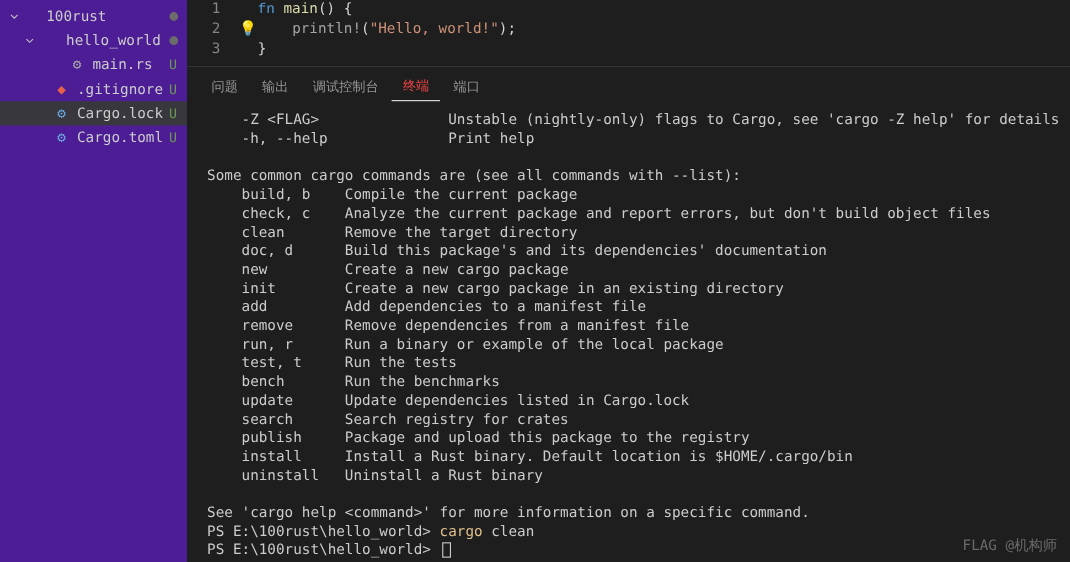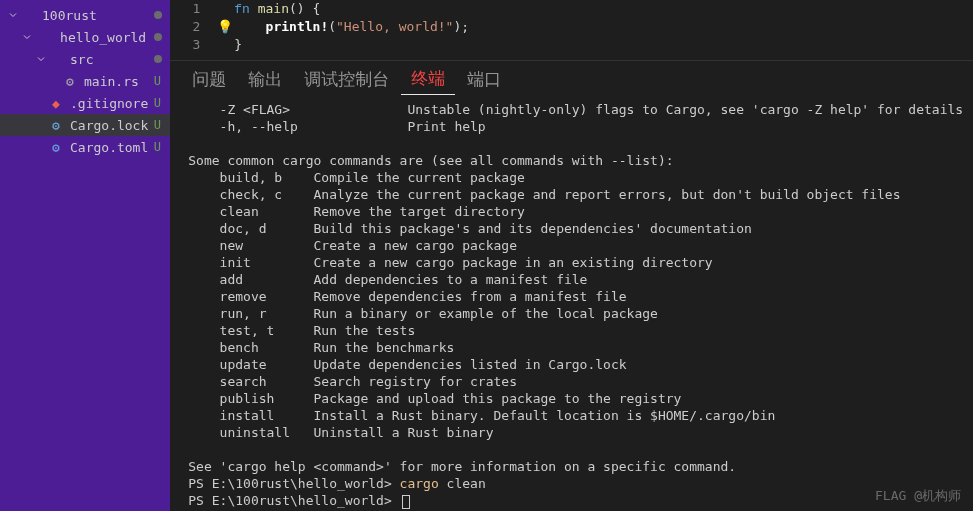--- a/index.html
+++ b/index.html
@@ -19,26 +19,26 @@
   .git-dot { width:8px; height:8px; border-radius:50%; background:#6c6c6c; margin-left:4px; flex-shrink:0; }
   .git-status { color:#6c9a56; margin-left:4px; width:10px; text-align:center; flex-shrink:0; font-size:12px; }
   .main { flex:1; display:flex; flex-direction:column; background:#1e1e1e; }
   .editor { background:#1e1e1e; padding:0 0 6px 0; font-family:Consolas,monospace; font-size:13px; }
   .code-line { display:flex; align-items:center; height:18px; line-height:18px; }
   .gutter { width:48px; text-align:right; color:#858585; padding-right:18px; }
   .lightbulb { color:#ffcc00; width:14px; display:inline-flex; align-items:center; justify-content:center; margin-right:2px; }
   .code { white-space:pre; }
   .kw { color:#569cd6;font-family:Liberation Mono, monospace; }
   .fn { color:#dcdcaa; }
-  .mac { color:#ffffff;font-weight:bold; }
+  .mac { color:#a3a3a3; }
   .punct { color:#d4d4d4; }
   .str { color:#ce9178; }
   .panel { flex:1; display:flex; flex-direction:column; border-top:1px solid #333; }
   .panel-tabs { display:flex; padding:4px 12px 0 12px; height:32px; align-items:center; gap:2px; }
-  .tab { padding:4px 10px; color:#969696; cursor:pointer; font-size:17px; }
+  .tab { padding:4px 10px; color:#969696; cursor:pointer; font-size:12px; }
   .tab.active { color:#ef4444; border-bottom:1px solid #e7e7e7; }
   .terminal { flex:1; padding:8px 18px; font-family:Consolas,monospace; font-size:13px; line-height:17px; color:#cccccc; overflow:hidden; white-space:pre; }
   .prompt-path { color:#cccccc; }
   .prompt-cmd { color:#e2c08d; }
   .cursor-box { display:inline-block; width:8px; height:14px; border:1px solid #cccccc; vertical-align:middle; margin-left:2px; }
   .watermark { position:absolute; right:12px; bottom:6px; color:#8a8a8a; font-size:13px; opacity:.7;}
   .rust-icon { color:#a9a9a9; }
   .gear-icon { color:#6ba8e0; }
   .git-icon { color:#e8624b; }
 </style>
@@ -57,30 +57,20 @@
       <span class="git-dot"></span>
     </div>
     <div class="tree-row indent1">
       <span class="chevron">
         <svg viewBox="0 0 16 16">
           <path d="M4 6l4 4 4-4" stroke="#c5c5c5" stroke-width="1.3" fill="none"></path>
         </svg>
       </span>
       <span class="fileicon"></span>
       <span class="label">hello_world</span>
-      <span class="git-dot"></span>
-    </div>
-    <div class="tree-row indent2">
-      <span class="chevron">
-        <svg viewBox="0 0 16 16">
-          <path d="M4 6l4 4 4-4" stroke="#c5c5c5" stroke-width="1.3" fill="none"></path>
-        </svg>
-      </span>
-      <span class="fileicon"></span>
-      <span class="label">src</span>
       <span class="git-dot"></span>
     </div>
     <div class="tree-row indent3">
       <span class="noarrow"></span>
       <span class="fileicon">
         <span class="rust-icon">⚙</span>
       </span>
       <span class="label">main.rs</span>
       <span class="git-status">U</span>
     </div>

